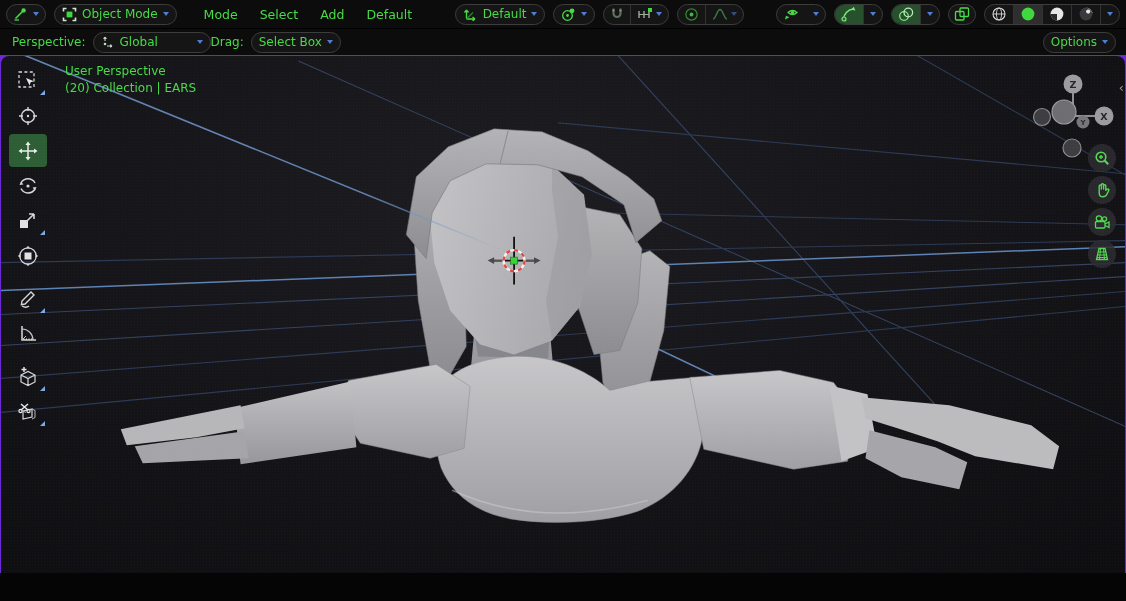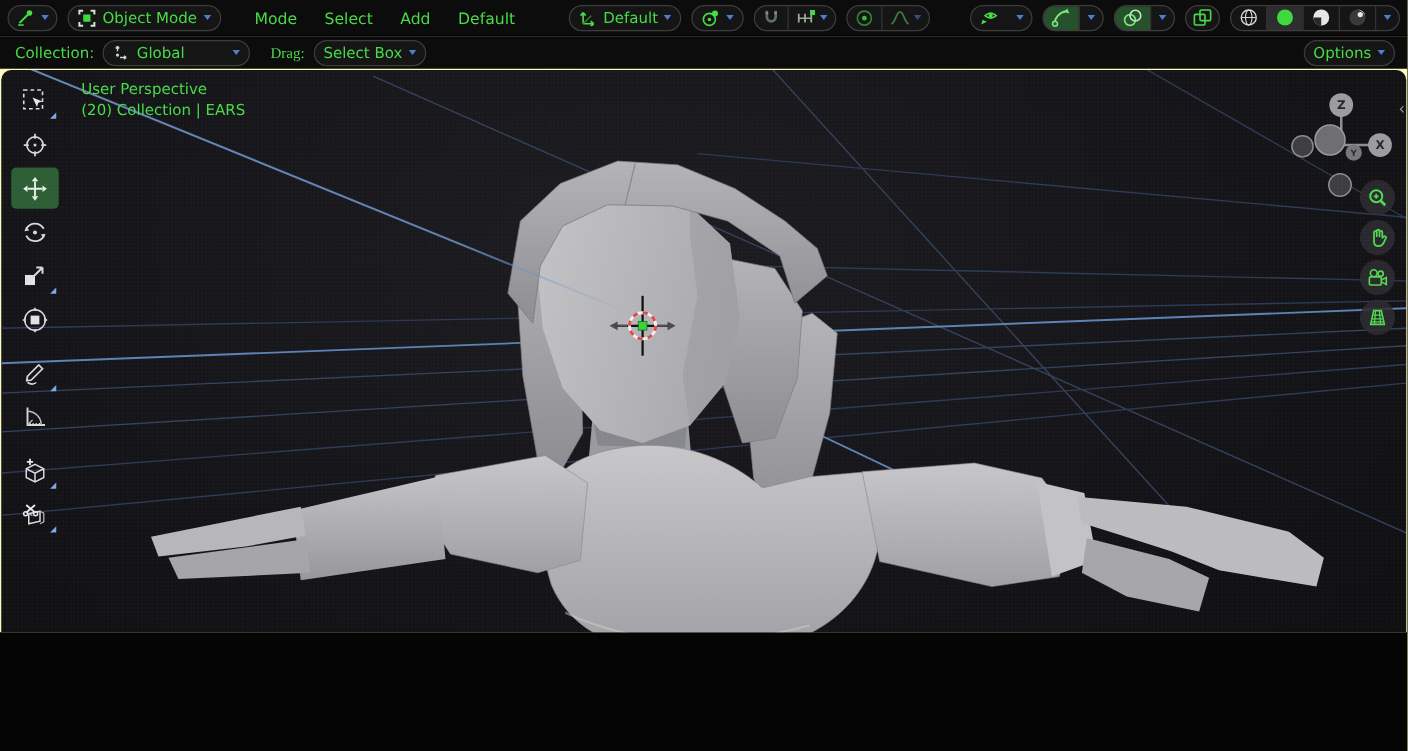--- a/index.html
+++ b/index.html
@@ -1,17 +1,17 @@
 <!DOCTYPE html>
 <html><head>
 <meta charset="utf-8">
 <style>
   html,body{margin:0;padding:0;background:#050505;}
   *{box-sizing:border-box;font-family:"DejaVu Sans","Liberation Sans",sans-serif;}
-  .app{position:relative;width:1126px;height:506px;background:#fef9c3;overflow:hidden;}
+  .app{position:relative;width:1126px;height:573px;background:#6d28d9;overflow:hidden;}
 
   
   .bar{display:flex;align-items:center;background:#0c0c0c;}
   .bar1{height:29px;padding:0 6px;border-bottom:1px solid #010101;}
   .bar2{height:26px;padding:0 8px;}
   .pill{display:inline-flex;align-items:center;gap:5px;height:21px;padding:0 7px;
         background:#151515;border:1px solid #3d3d3d;border-radius:11px;color:#47db47;
         font-size:12px;white-space:nowrap;}
   .pillgrp{display:inline-flex;align-items:stretch;height:21px;background:#151515;
         border:1px solid #3d3d3d;border-radius:11px;overflow:hidden;}
@@ -240,33 +240,33 @@
             </svg>
         </span>
       </span>
       <span class="cell sep">
           <span class="chev"></span>
         </span>
     </div>
   </div>
 
   <div class="bar bar2">
-    <span class="lbl">Collection:</span>
+    <span class="lbl">Perspective:</span>
     <div class="pill">
       <span>
         <svg width="14" height="14" viewBox="0 0 14 14">
             <path d="M4 2 v4 M4 2 l-1.4 1.8 M4 2 l1.4 1.8" stroke="#c8d8c8" stroke-width="1.1" fill="none"></path>
             <circle cx="4" cy="9" r="1.3" fill="#c8d8c8"></circle>
             <path d="M6 11 h5 M11 11 l-1.8-1.4 M11 11 l-1.8 1.4" stroke="#c8d8c8" stroke-width="1.1" fill="none"></path>
           </svg>
       </span>
       <span style="min-width:72px;">Global</span>
       <span class="chev"></span>
     </div>
-    <span class="lbl" style="margin-left:16px;font-family:Liberation Serif, serif;">Drag:</span>
+    <span class="lbl" style="margin-left:0;">Drag:</span>
     <div class="pill">
       <span>Select Box</span>
       <span class="chev"></span>
     </div>
     <div class="sp"></div>
     <div class="pill" style="margin-right:2px;justify-content:space-between;">
       <span>Options</span>
       <span class="chev"></span>
     </div>
   </div>

